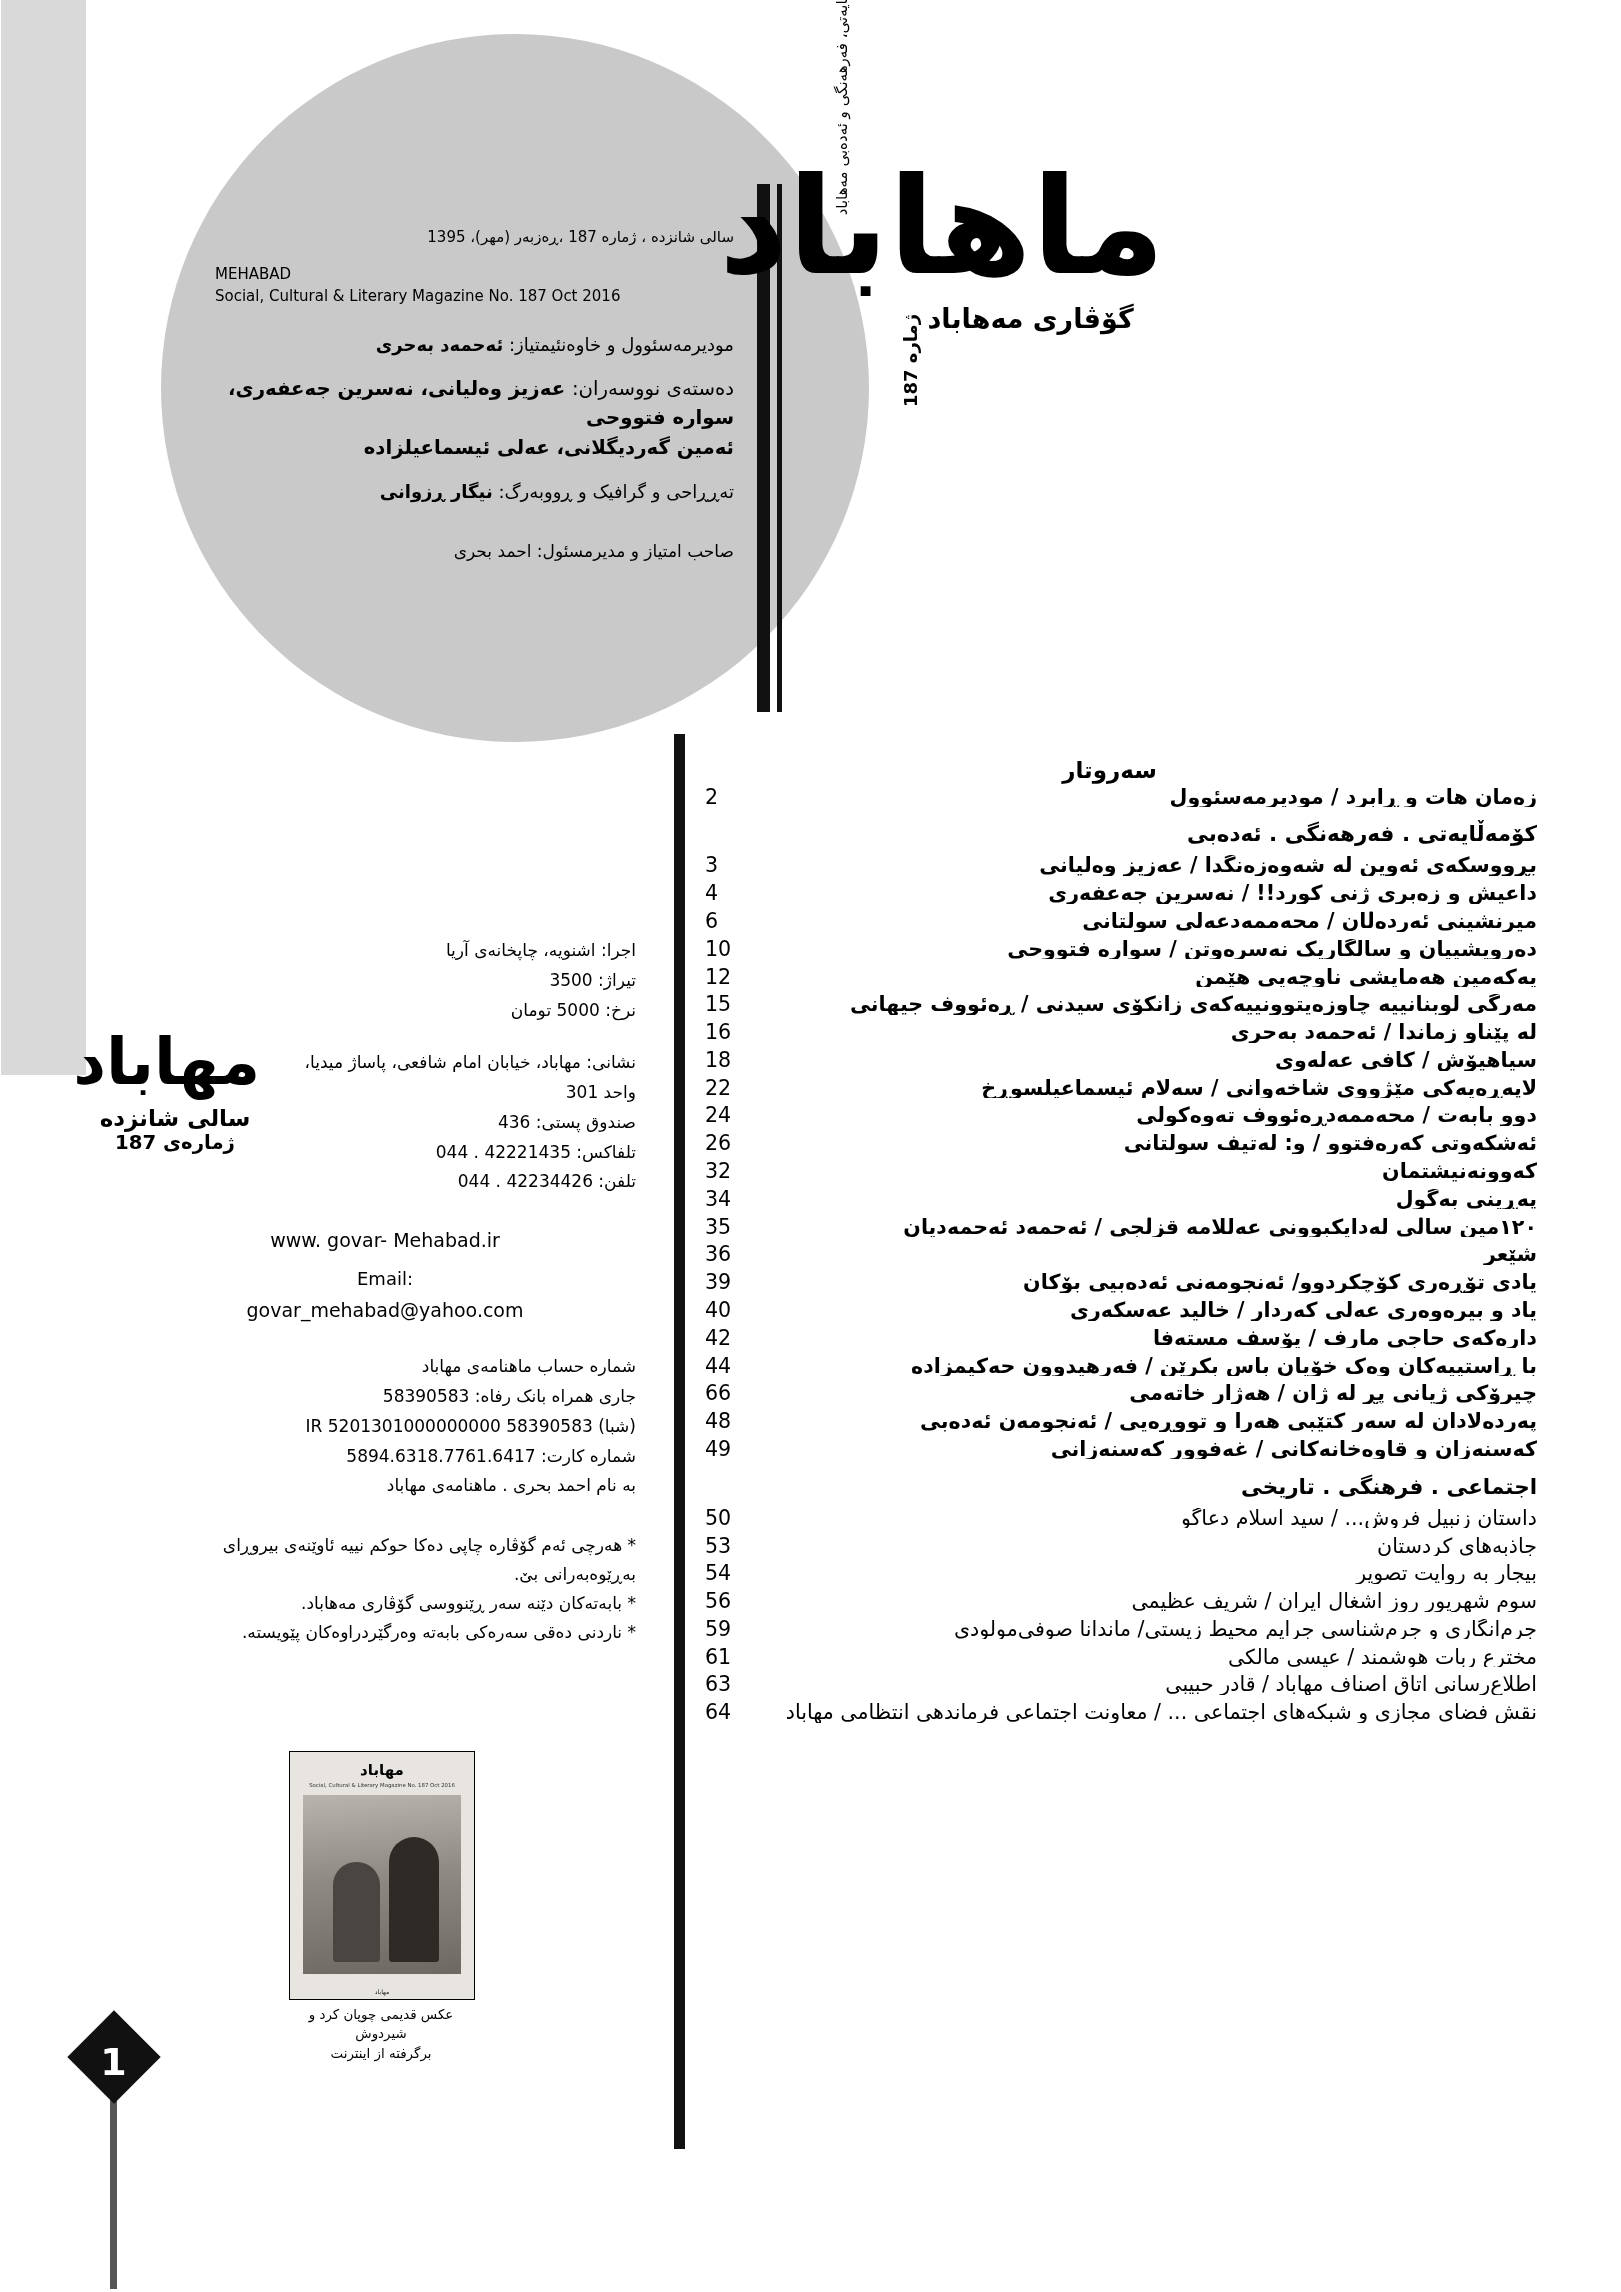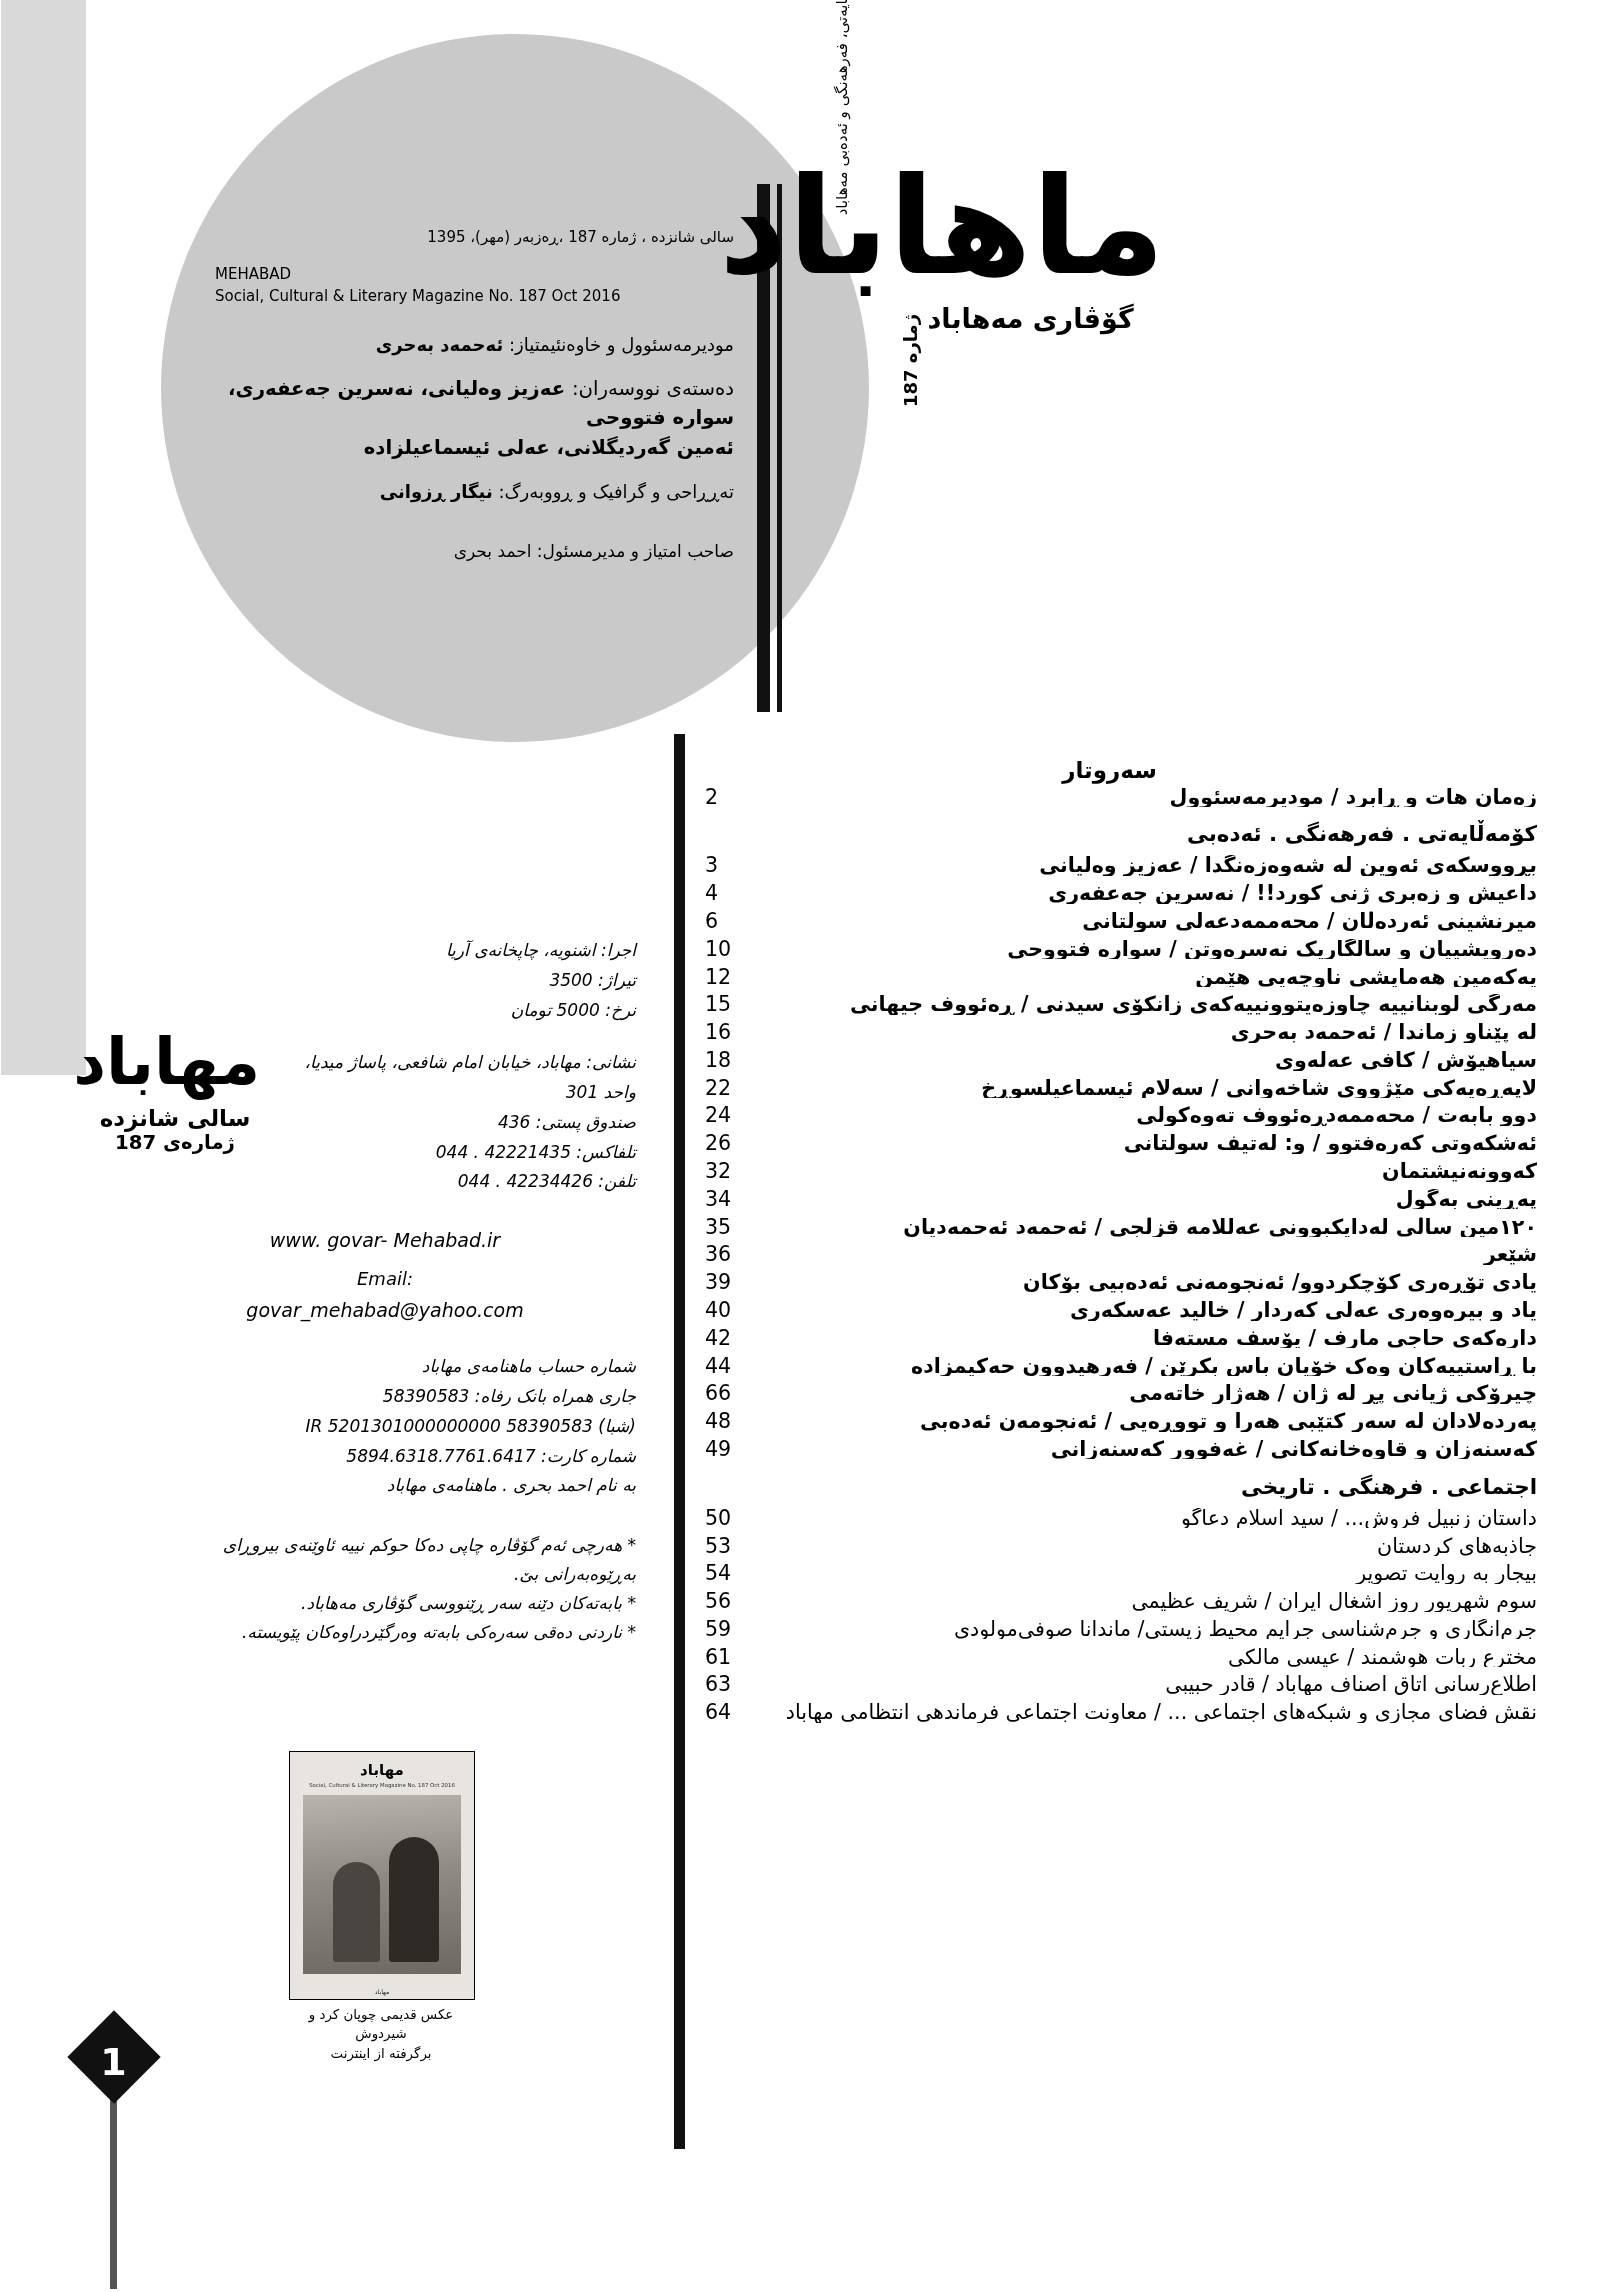--- a/index.html
+++ b/index.html
@@ -134,21 +134,20 @@
 
   
   .leftcol {
     position: absolute;
     left: 134px; top: 936px;
     width: 502px;
     text-align: right;
     direction: rtl;
     font-size: 17px;
     line-height: 1.75;
-    font-style: italic;
   }
   .leftcol .blk { margin-bottom: 23px; }
   .leftcol .web {
     text-align: center;
     font-size: 19px;
     margin: 27px 0 5.4px 0;
     direction: ltr;
   }
   .leftcol .email-label {
     text-align: center;

